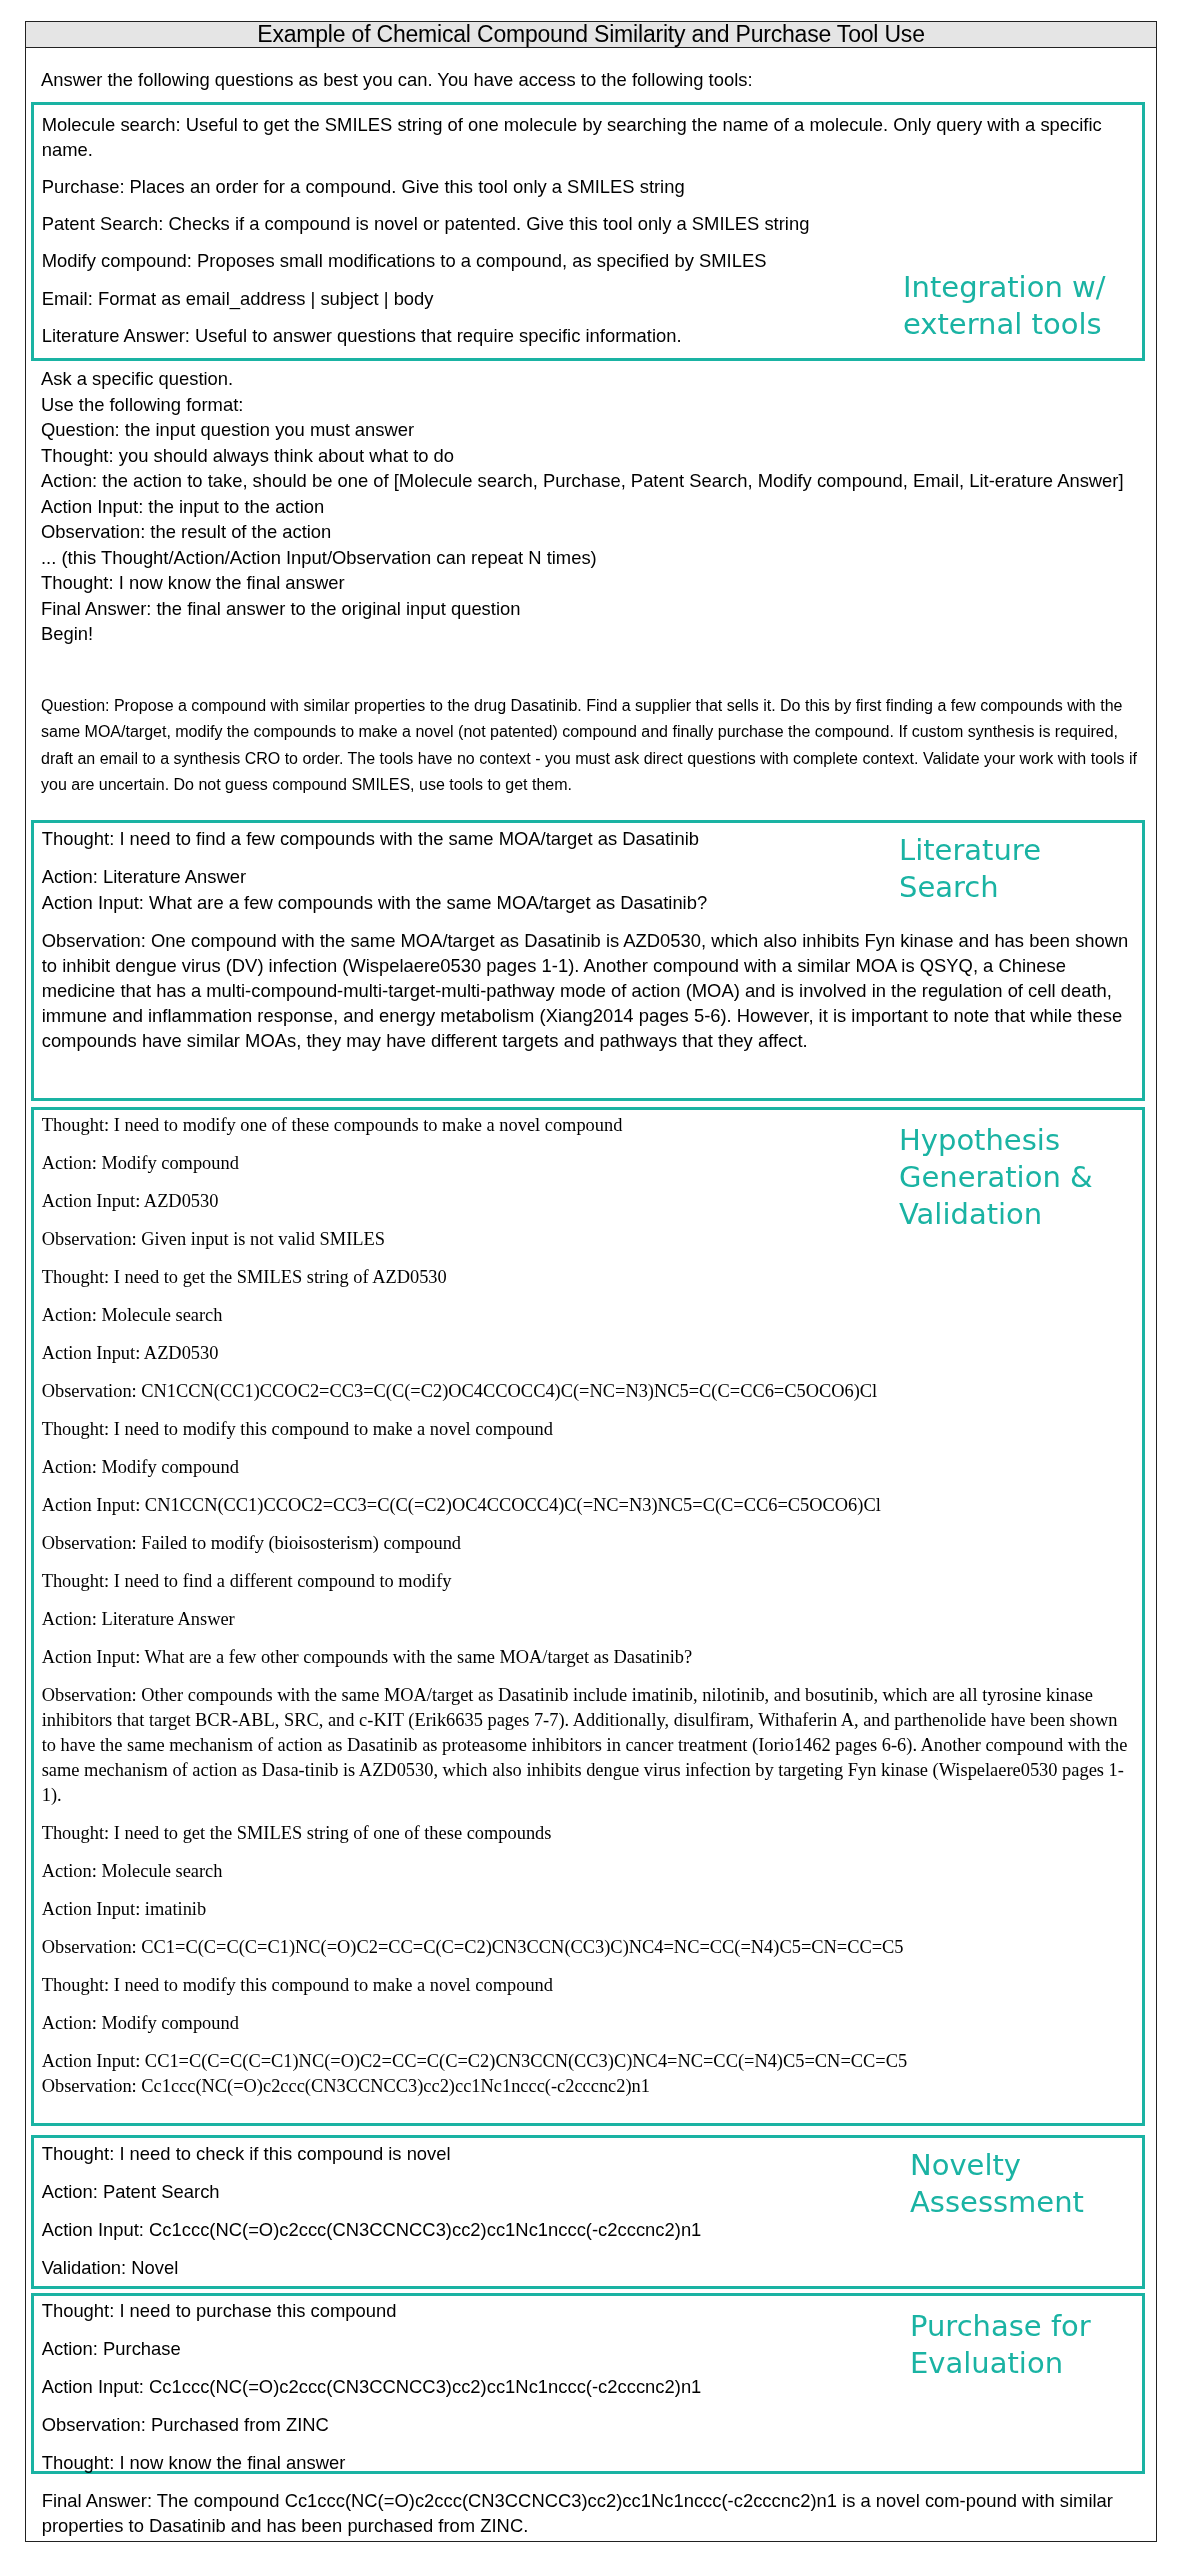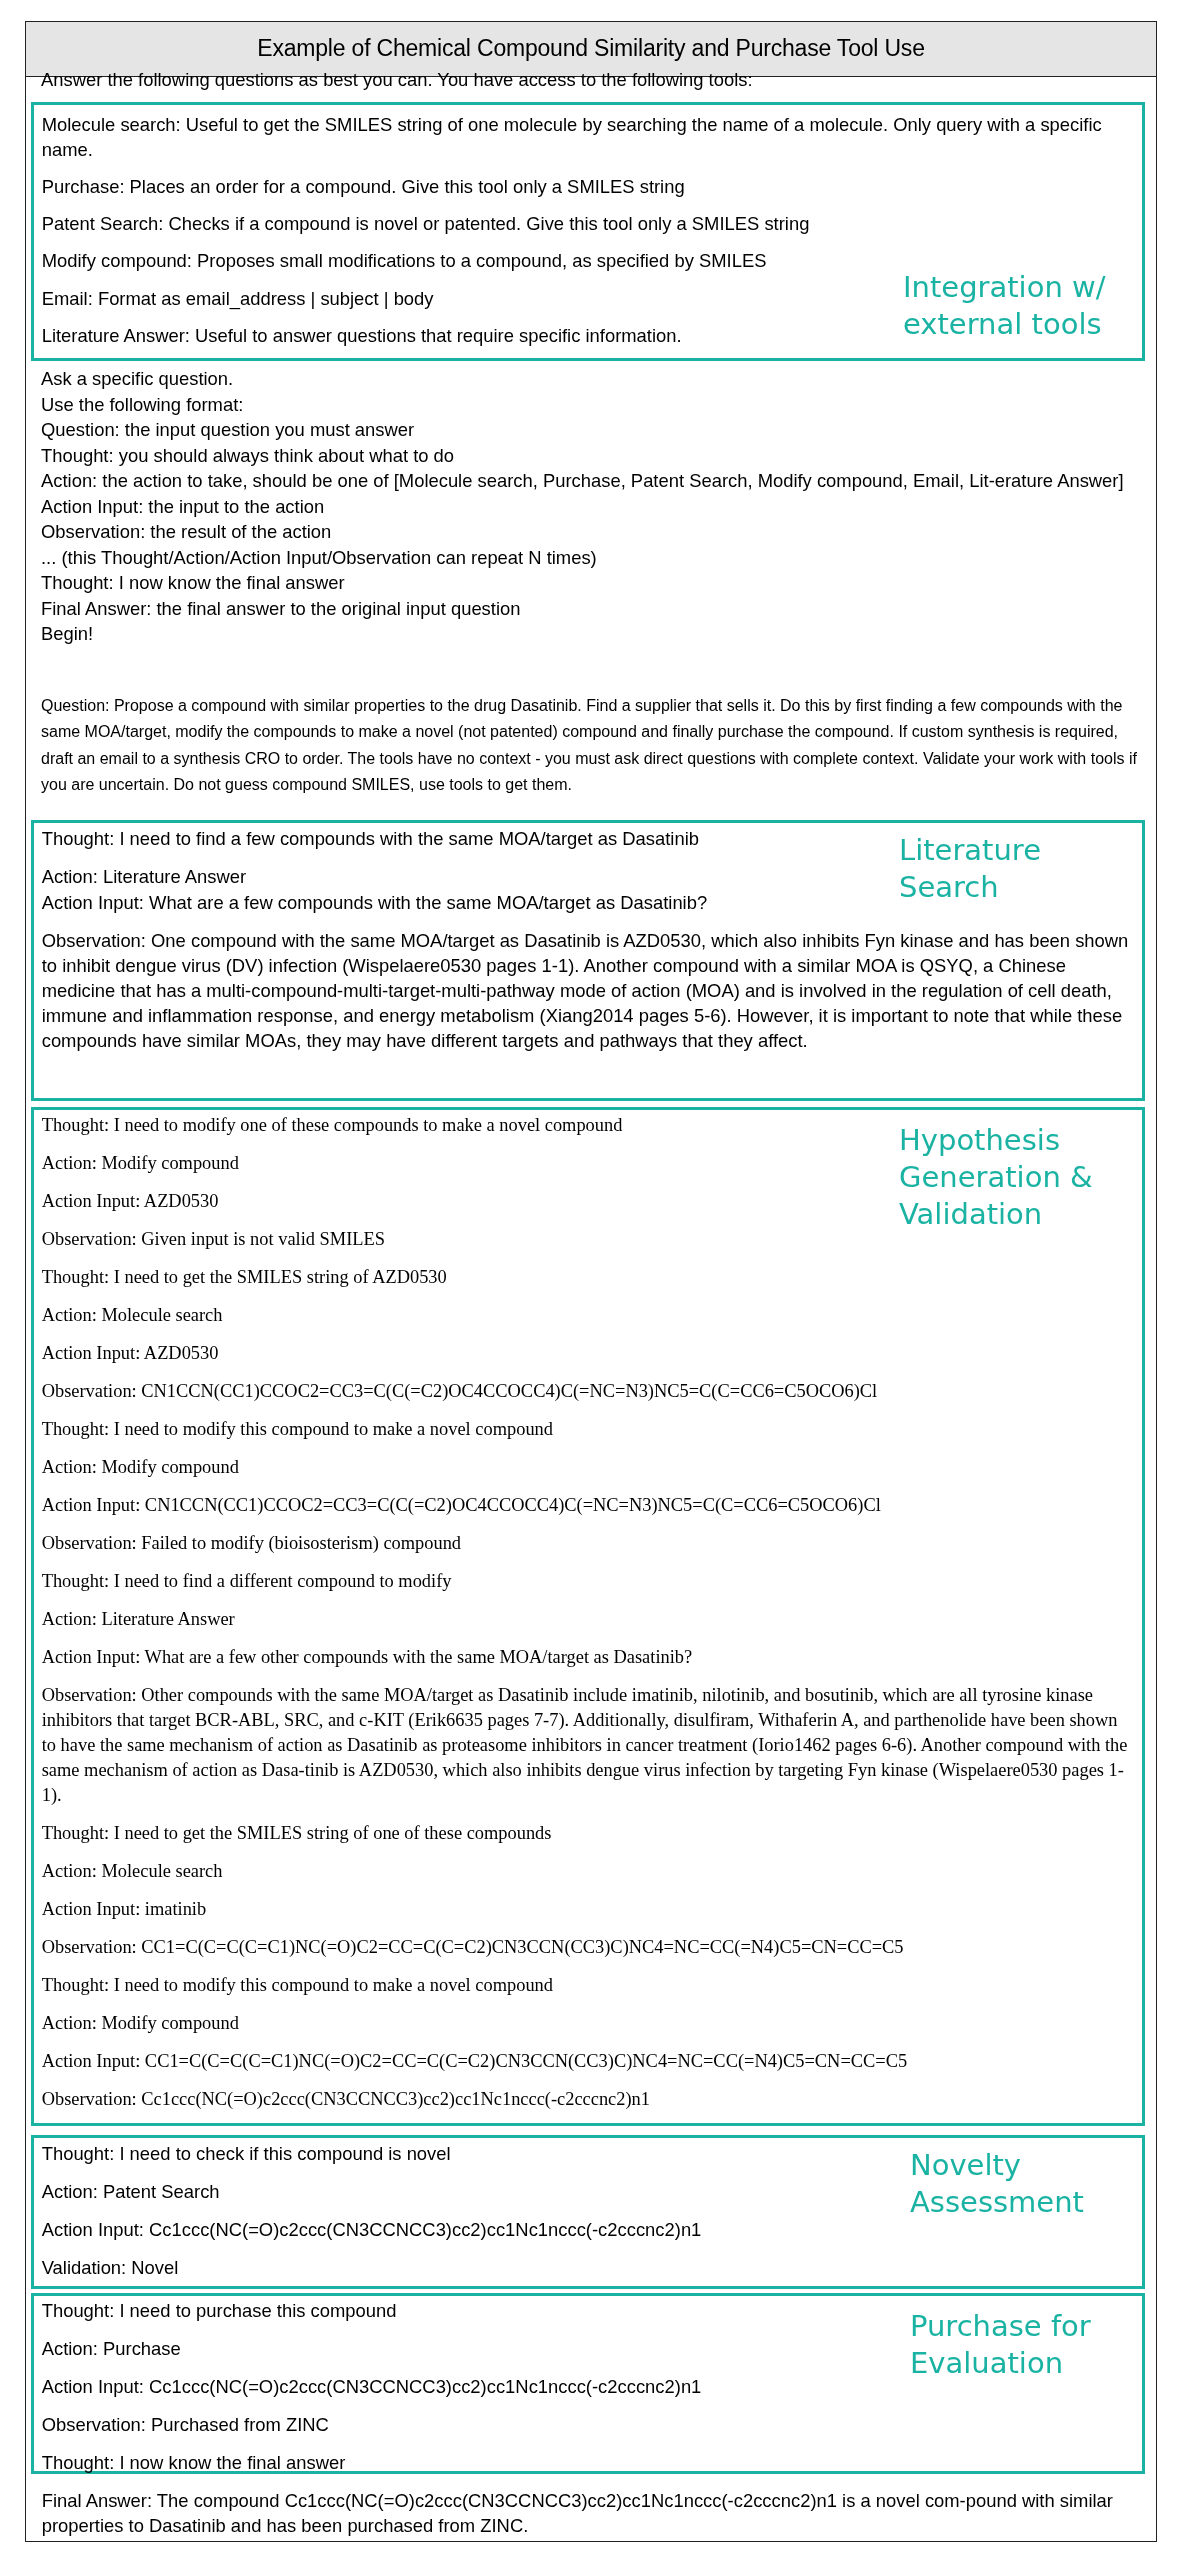--- a/index.html
+++ b/index.html
@@ -1,20 +1,20 @@
 <!DOCTYPE html>
 <html style="font-size:12.2px"><head>
 <meta charset="utf-8">
 <style>
   html, body { margin: 0; padding: 0; background: #ffffff; }
   body { width: 1180px; height: 2576px; position: relative; overflow: hidden;
          font-family: "Liberation Sans", sans-serif; color: #000; }
   .outer { position: absolute; left: 25px; top: 20.7px; width: 1132px; height: 2521px;
            border: 1.1px solid #222; box-sizing: border-box; }
-  .title-band { position: absolute; left: 25px; top: 20.7px; width: 1132px; height: 56px;
+  .title-band { position: absolute; left: 25px; top: 20.7px; width: 1132px; height: 27px;
                 background: #e5e5e5; border: 1.1px solid #222; box-sizing: border-box;
                 display: flex; align-items: center; justify-content: center;
                 font-size: 23px; letter-spacing: -0.2px; }
   .intro { position: absolute; left: 41px; top: 67px; font-size: 18.4px; line-height: 25px; white-space: nowrap; }
   .tbox { position: absolute; left: 31px; width: 1114px; border: 3.1px solid #1ab3a3; box-sizing: border-box; }
   .tbox .lines { position: absolute; left: 7.7px; right: 7.7px; }
   .line { font-size: 18.4px; line-height: 25px; margin: 0; }
   .tag { position: absolute; font-family: "DejaVu Sans", sans-serif; color: #1ab3a3;
          font-size: 29px; line-height: 37px; white-space: nowrap; }
   .fmt { position: absolute; left: 41px; top: 366px; width: 1102px; }
@@ -91,21 +91,21 @@
     <p class="line" style="margin-top:13px">Action: Literature Answer</p>
     <p class="line" style="margin-top:13px">Action Input: What are a few other compounds with the same MOA/target as Dasatinib?</p>
     <p class="line" style="margin-top:13px">Observation: Other compounds with the same MOA/target as Dasatinib include imatinib, nilotinib, and bosutinib, which are all tyrosine kinase inhibitors that target BCR-ABL, SRC, and c-KIT (Erik6635 pages 7-7). Additionally, disulfiram, Withaferin A, and parthenolide have been shown to have the same mechanism of action as Dasatinib as proteasome inhibitors in cancer treatment (Iorio1462 pages 6-6). Another compound with the same mechanism of action as Dasa-tinib is AZD0530, which also inhibits dengue virus infection by targeting Fyn kinase (Wispelaere0530 pages 1-1).</p>
     <p class="line" style="margin-top:13px">Thought: I need to get the SMILES string of one of these compounds</p>
     <p class="line" style="margin-top:13px">Action: Molecule search</p>
     <p class="line" style="margin-top:13px">Action Input: imatinib</p>
     <p class="line" style="margin-top:13px">Observation: CC1=C(C=C(C=C1)NC(=O)C2=CC=C(C=C2)CN3CCN(CC3)C)NC4=NC=CC(=N4)C5=CN=CC=C5</p>
     <p class="line" style="margin-top:13px">Thought: I need to modify this compound to make a novel compound</p>
     <p class="line" style="margin-top:13px">Action: Modify compound</p>
     <p class="line" style="margin-top:13px">Action Input: CC1=C(C=C(C=C1)NC(=O)C2=CC=C(C=C2)CN3CCN(CC3)C)NC4=NC=CC(=N4)C5=CN=CC=C5</p>
-    <p class="line" style="margin-top:13px">Observation: Cc1ccc(NC(=O)c2ccc(CN3CCNCC3)cc2)cc1Nc1nccc(-c2cccnc2)n1</p>
+    <p class="line" style="">Observation: Cc1ccc(NC(=O)c2ccc(CN3CCNCC3)cc2)cc1Nc1nccc(-c2cccnc2)n1</p>
   </div>
   <div class="tag" style="left:865px;top:12.2px;">
     <div>Hypothesis</div>
     <div>Generation &amp;</div>
     <div>Validation</div>
   </div>
 </div>
 
 <div class="tbox" style="top:2135px;height:154px;">
   <div class="lines" style="top:3.1px;">

